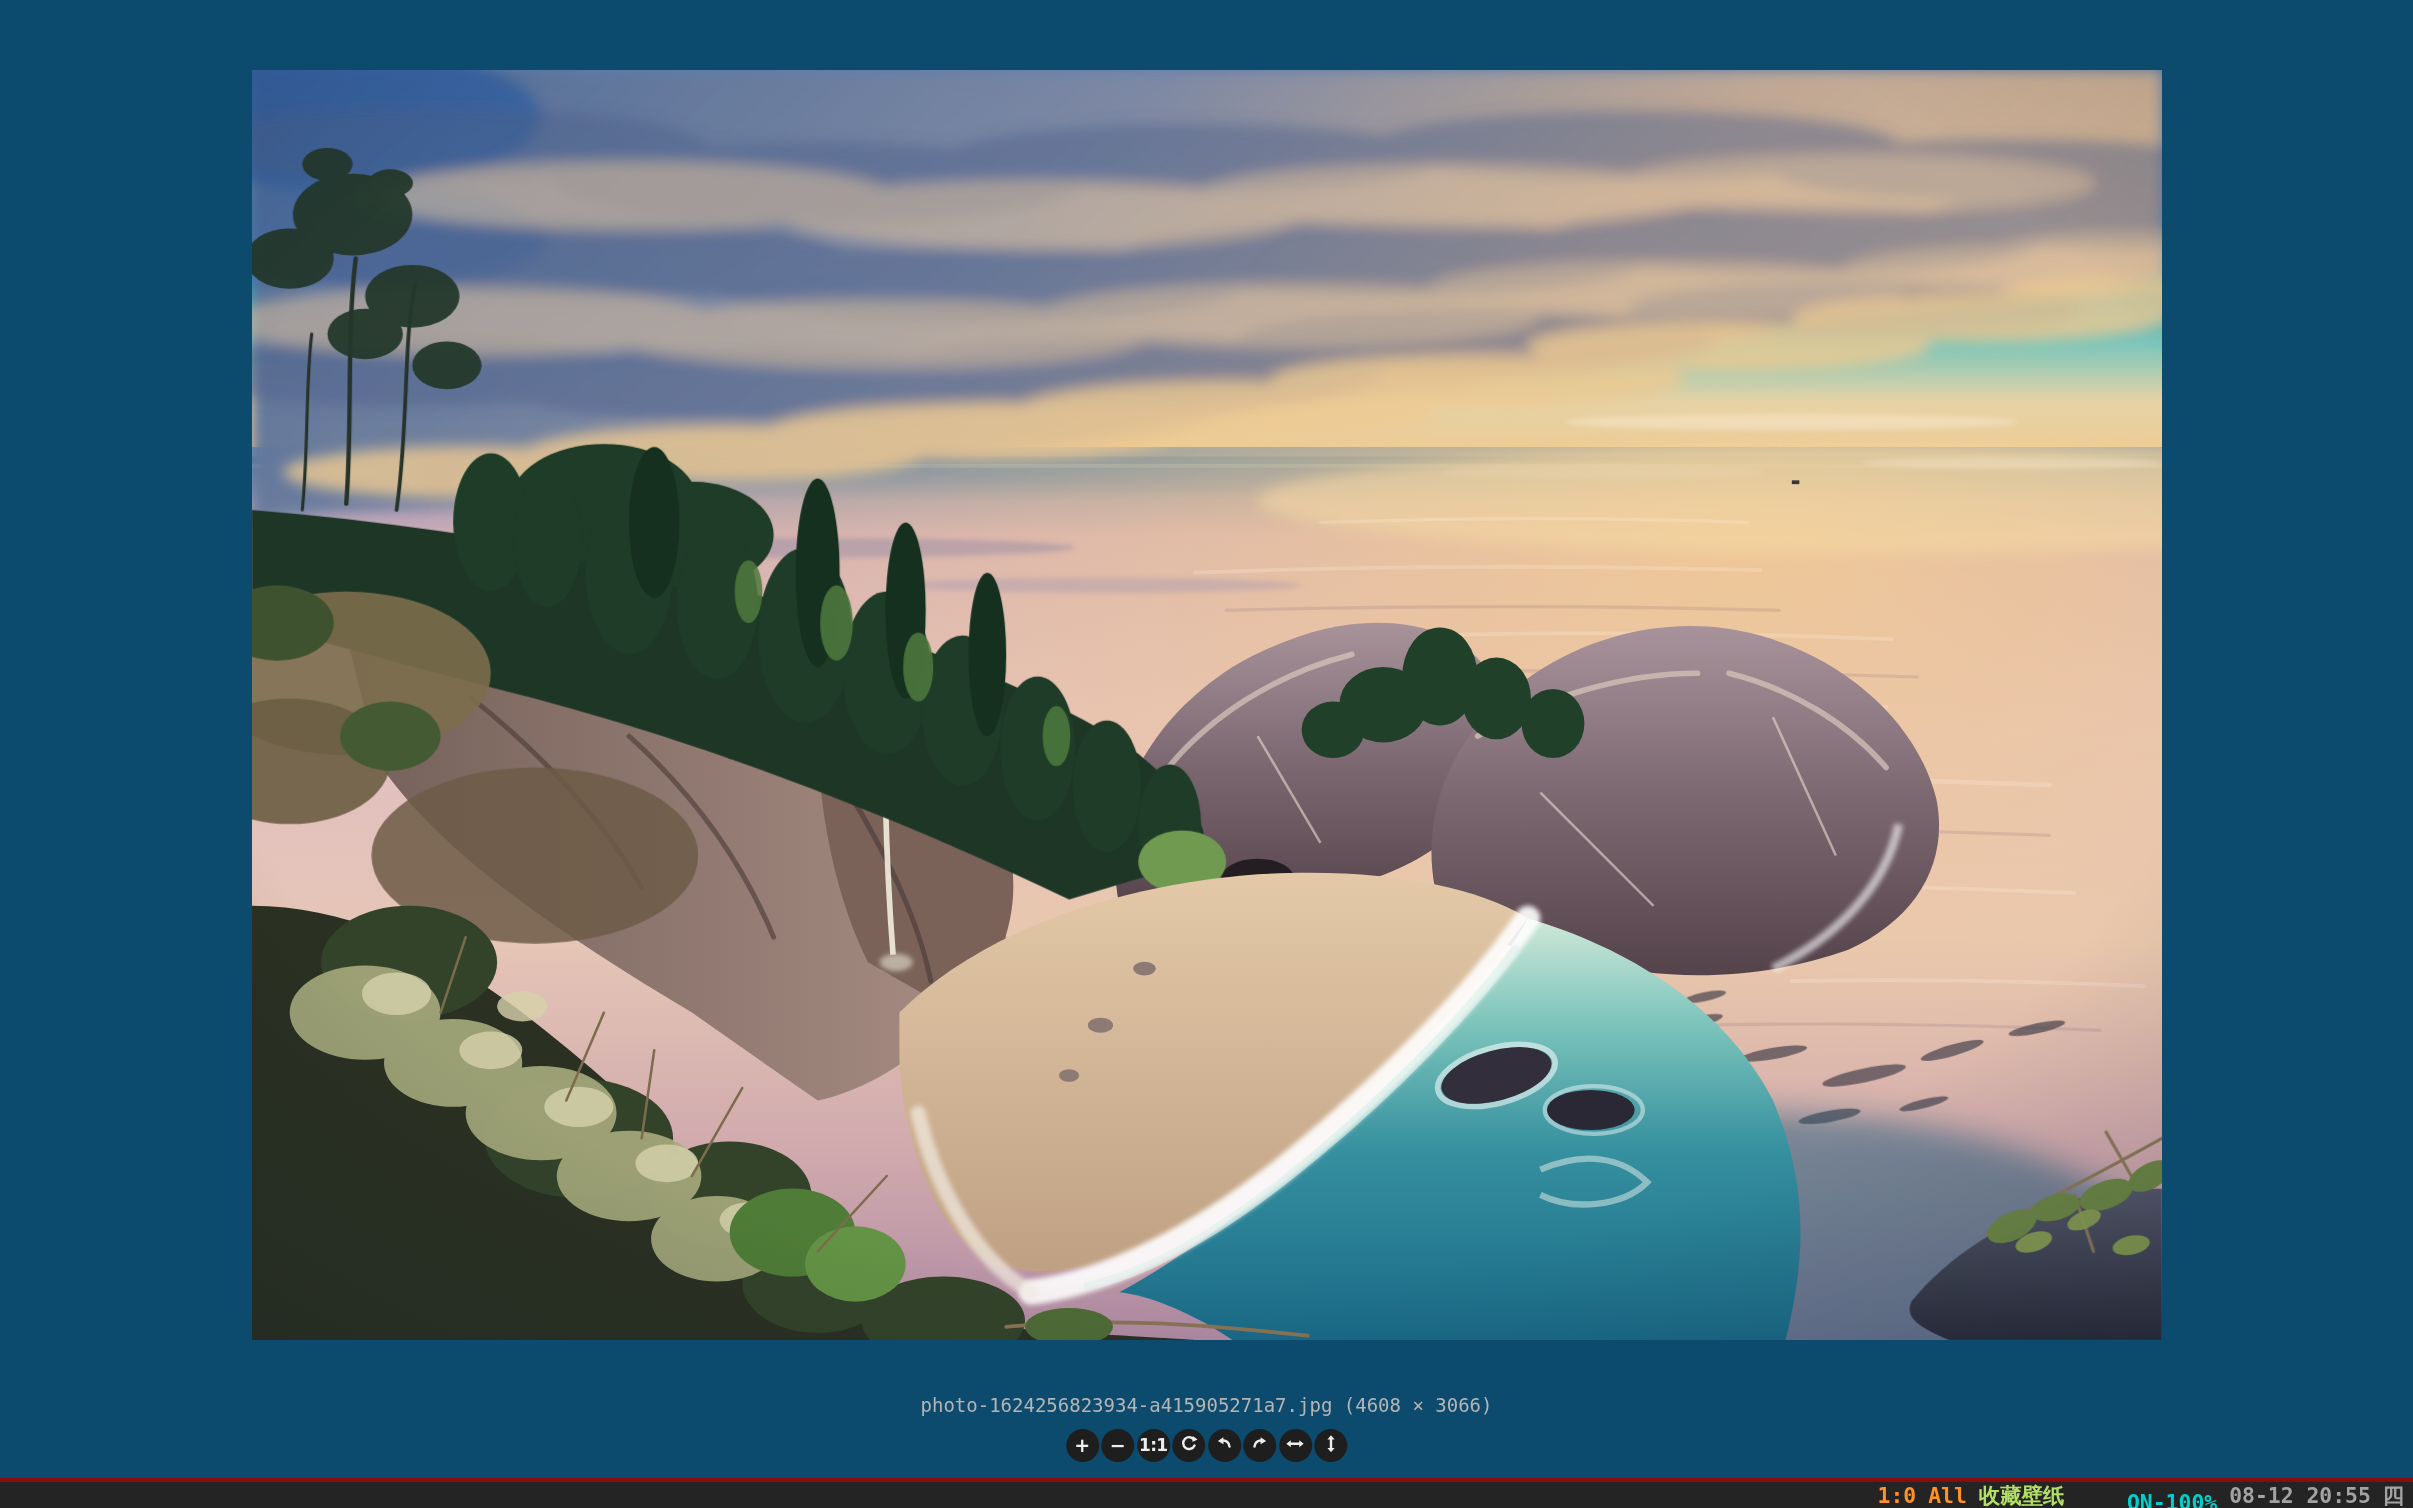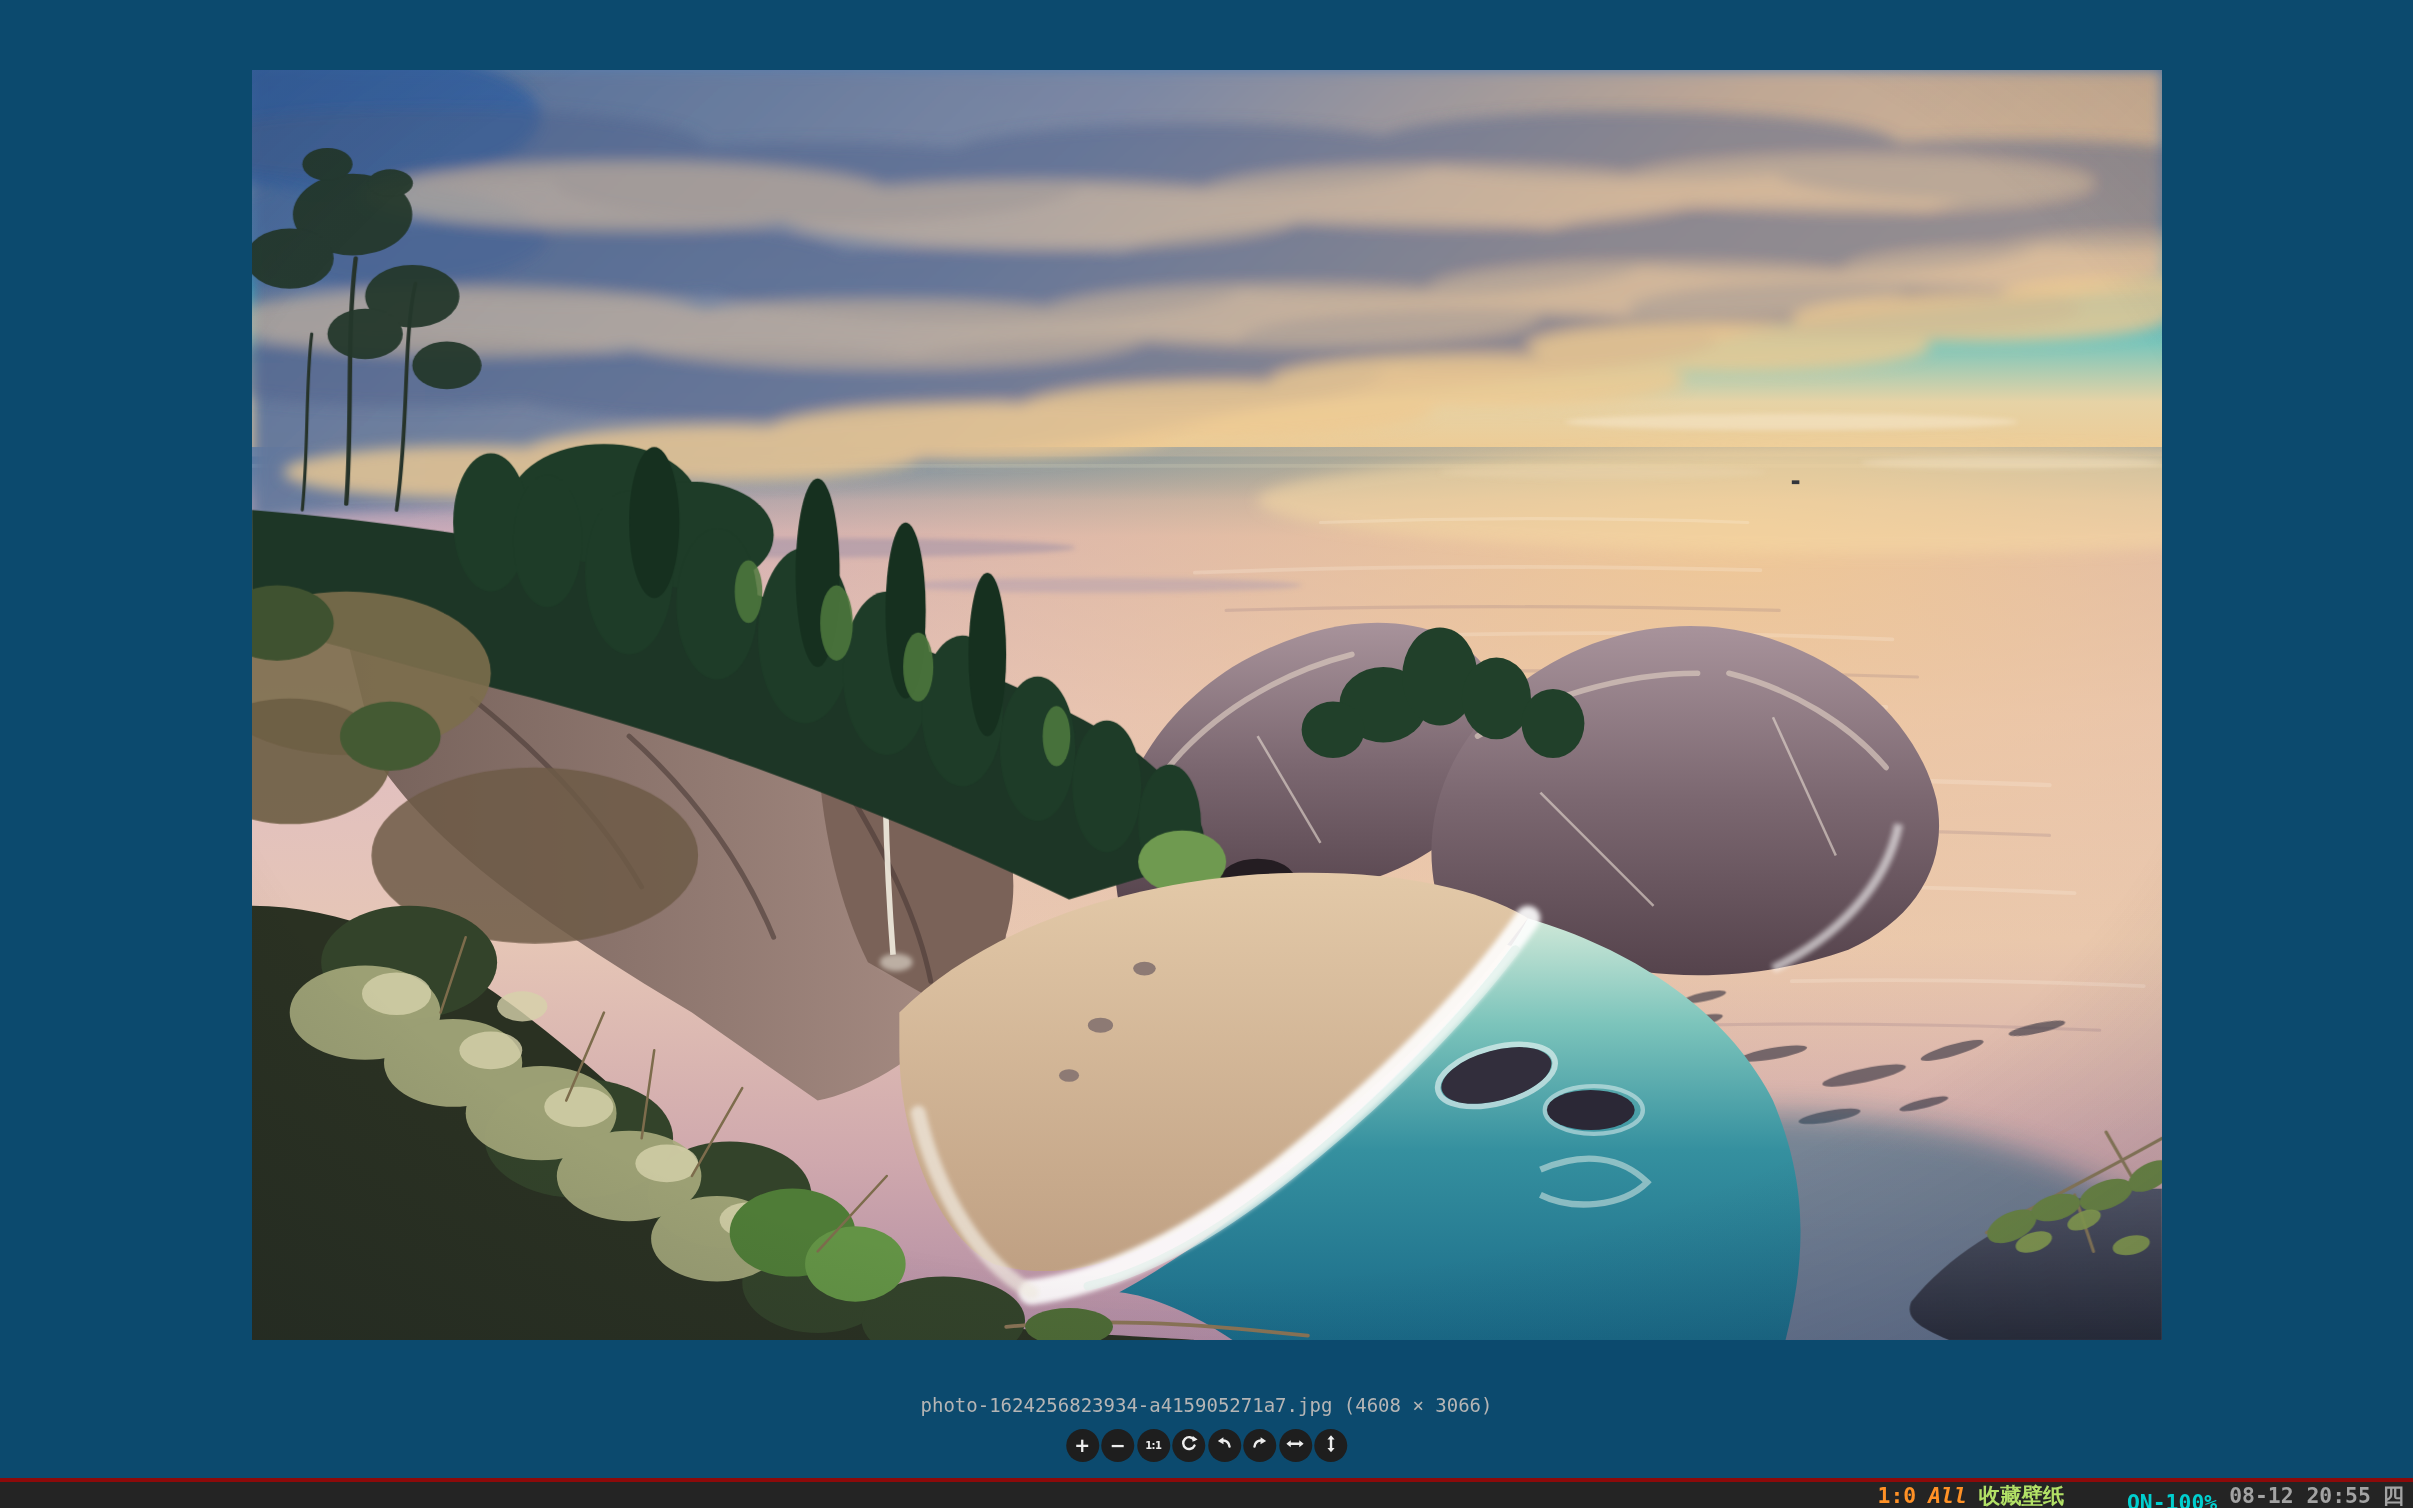--- a/index.html
+++ b/index.html
@@ -13,21 +13,21 @@
   
   .caption{position:absolute;left:0;top:1394px;width:100%;text-align:center;
            font:19px "DejaVu Sans Mono", monospace;color:#b5b5b5;white-space:pre;}
 
   
   .toolbar{position:absolute;left:50%;top:1429px;transform:translateX(-50%);
            display:flex;gap:2.5px;}
   .btn{width:33px;height:33px;border-radius:50%;background:#1e1e1e;border:none;padding:0;
        display:flex;align-items:center;justify-content:center;cursor:pointer;}
   .btn .glyph{color:#ededed;font:bold 19px "DejaVu Sans", sans-serif;line-height:1;}
-  .btn .glyph.small{font-size:10px;letter-spacing:-0.6px;}
+  .btn .glyph.small{font-size:17px;letter-spacing:-0.6px;}
   .btn svg{width:19.5px;height:19.5px;}
   .btn svg path{fill:none;stroke:#ededed;stroke-width:3;stroke-linecap:round;}
   .btn svg polygon{fill:#ededed;}
 
   
   .statusbar-separator{position:absolute;left:0;top:1478px;width:100%;height:3.8px;background:#8d0a0a;}
   .status-bar{position:absolute;left:0;top:1482px;width:100%;height:26.4px;background:#242424;
               display:flex;justify-content:flex-end;align-items:center;padding-right:8.8px;
               box-sizing:border-box;font:bold 21.4px "DejaVu Sans Mono", monospace;white-space:pre;}
   .status-seg{margin-left:12px;}
@@ -444,21 +444,21 @@
             <polygon points="7.6,6.8 12,1.4 16.4,6.8"></polygon>
             <polygon points="7.6,17.2 12,22.6 16.4,17.2"></polygon>
           </svg>
       </span>
     </button>
   </div>
 
   <div class="statusbar-separator" style="background: rgb(141, 10, 10);"></div>
   <div class="status-bar" style="background: rgb(36, 36, 36);">
     <span class="status-seg" style="color: rgb(255, 145, 38);">1:0</span>
-    <span class="status-seg" style="color: rgb(255, 145, 38); font-style: italic;">All</span>
+    <span class="status-seg" style="color: rgb(255, 145, 38);">All</span>
     <span class="status-seg" style="color: rgb(178, 224, 102);">收藏壁纸</span>
     <span class="status-seg" style="color: rgb(51, 209, 51); margin-top: 45px;">eaf</span>
     <span class="status-seg" style="color: rgb(0, 207, 207); margin-top: 15px;">ON-100%</span>
     <span class="status-seg" style="color: rgb(163, 163, 163);">08-12 20:55</span>
     <span class="status-seg" style="color: rgb(163, 163, 163);">四</span>
   </div>
 
 </div>
 
 

